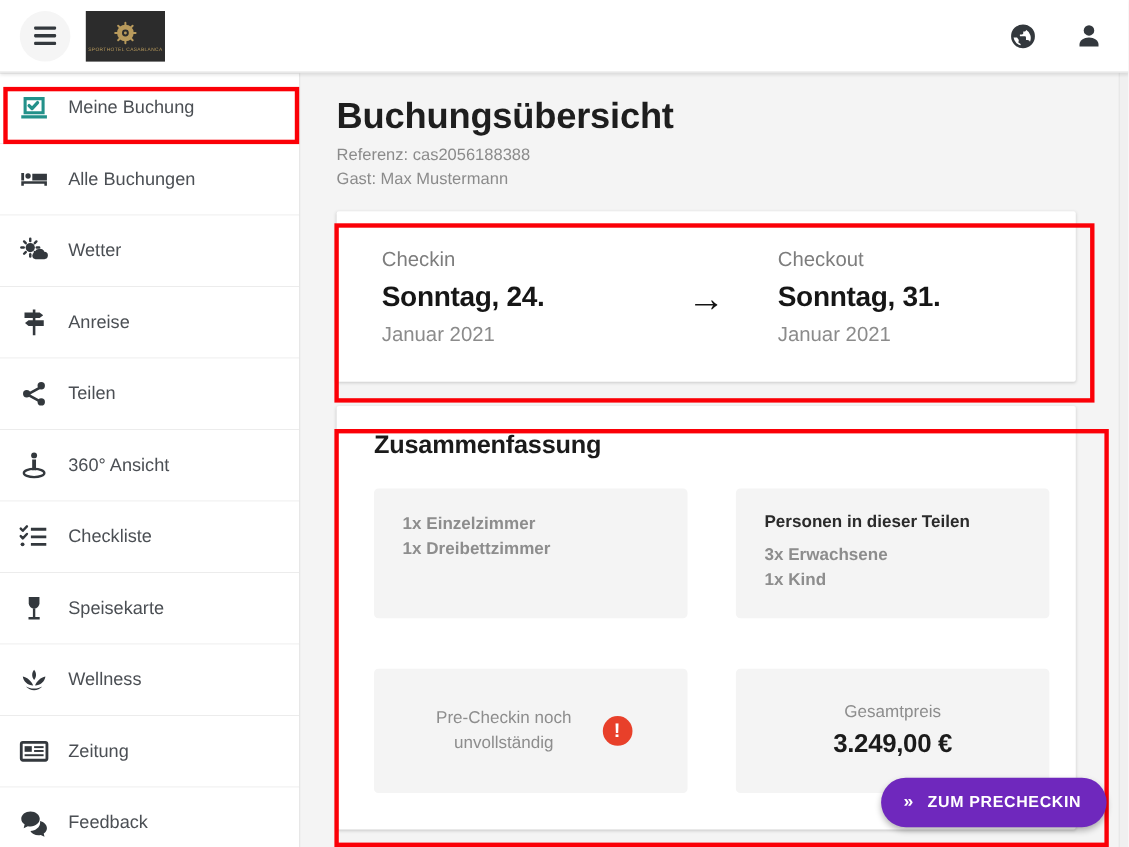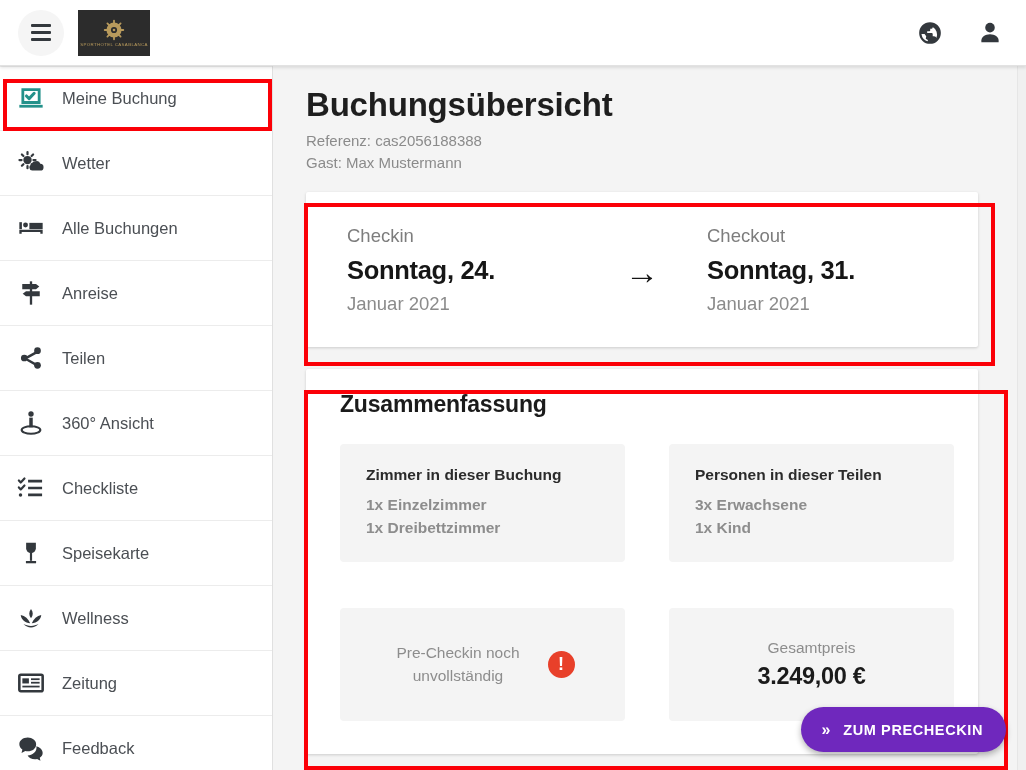--- a/index.html
+++ b/index.html
@@ -342,20 +342,32 @@
           <path d="M8.1 9.4l2.3 2.3 4.3-4.6" fill="none" stroke="currentColor" stroke-width="2.6" stroke-linecap="round" stroke-linejoin="round"></path>
           <path d="M2 17h20v2.4H2z"></path>
         </svg>
       </span>
       <span class="nav-label">Meine Buchung</span>
     </div>
 
     <div class="nav-item">
       <span class="nav-icon">
         <svg width="28" height="28" viewBox="0 0 24 24" fill="currentColor">
+          <path d="M2 7h2.2v6H2z"></path>
+          <circle cx="7.3" cy="9.4" r="2.1"></circle>
+          <path d="M10.6 7.6H22v5.4H10.6z"></path>
+          <path d="M2 13.6h20V17h-2v-1.5H4V17H2z"></path>
+        </svg>
+      </span>
+      <span class="nav-label">Alle Buchungen</span>
+    </div>
+
+    <div class="nav-item">
+      <span class="nav-icon">
+        <svg width="28" height="28" viewBox="0 0 24 24" fill="currentColor">
           <g>
             <circle cx="9" cy="9.5" r="3.6"></circle>
             <g stroke="currentColor" stroke-width="1.9" stroke-linecap="round">
               <line x1="9" y1="2.6" x2="9" y2="4.4"></line>
               <line x1="9" y1="14.6" x2="9" y2="16.4"></line>
               <line x1="2.1" y1="9.5" x2="3.9" y2="9.5"></line>
               <line x1="14.1" y1="9.5" x2="15.9" y2="9.5"></line>
               <line x1="4.2" y1="4.7" x2="5.5" y2="6"></line>
               <line x1="12.5" y1="13" x2="13.8" y2="14.3"></line>
               <line x1="13.8" y1="4.7" x2="12.5" y2="6"></line>
@@ -364,32 +376,20 @@
           </g>
           <path d="M15.8 10.6a3.3 3.3 0 0 0-3.2 2.6 2.7 2.7 0 0 0 .5 5.3h6.6a2.9 2.9 0 0 0 .3-5.8 3.3 3.3 0 0 0-4.2-2.1z"></path>
         </svg>
       </span>
       <span class="nav-label">Wetter</span>
     </div>
 
     <div class="nav-item">
       <span class="nav-icon">
         <svg width="28" height="28" viewBox="0 0 24 24" fill="currentColor">
-          <path d="M2 7h2.2v6H2z"></path>
-          <circle cx="7.3" cy="9.4" r="2.1"></circle>
-          <path d="M10.6 7.6H22v5.4H10.6z"></path>
-          <path d="M2 13.6h20V17h-2v-1.5H4V17H2z"></path>
-        </svg>
-      </span>
-      <span class="nav-label">Alle Buchungen</span>
-    </div>
-
-    <div class="nav-item">
-      <span class="nav-icon">
-        <svg width="28" height="28" viewBox="0 0 24 24" fill="currentColor">
           <path d="M11 2h2v20h-2z"></path>
           <path d="M4.5 4.3h11.8l2.8 2.2-2.8 2.2H4.5z"></path>
           <path d="M19.5 10.4H7.7L4.9 12.6l2.8 2.2h11.8z"></path>
         </svg>
       </span>
       <span class="nav-label">Anreise</span>
     </div>
 
     <div class="nav-item">
       <span class="nav-icon">
@@ -494,21 +494,20 @@
           <div class="date-month">Januar 2021</div>
         </div>
       </section>
 
       <section class="card summary-card">
         <h2 class="summary-title">Zusammenfassung</h2>
 
         <div class="tile-grid">
 
           <div class="tile">
-            <div class="tile-head">Zimmer in dieser Buchung</div>
             <div class="tile-line">1x Einzelzimmer</div>
             <div class="tile-line">1x Dreibettzimmer</div>
           </div>
 
           <div class="tile">
             <div class="tile-head">Personen in dieser Teilen</div>
             <div class="tile-line">3x Erwachsene</div>
             <div class="tile-line">1x Kind</div>
           </div>
 

